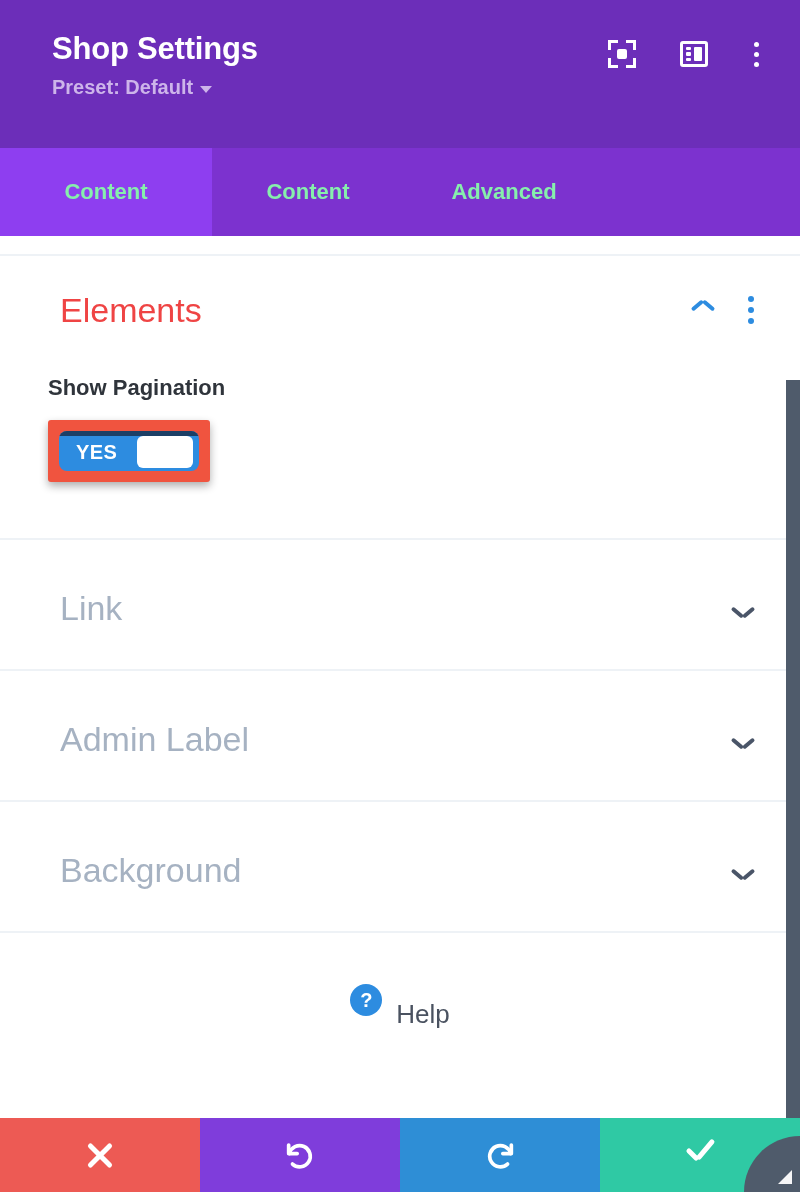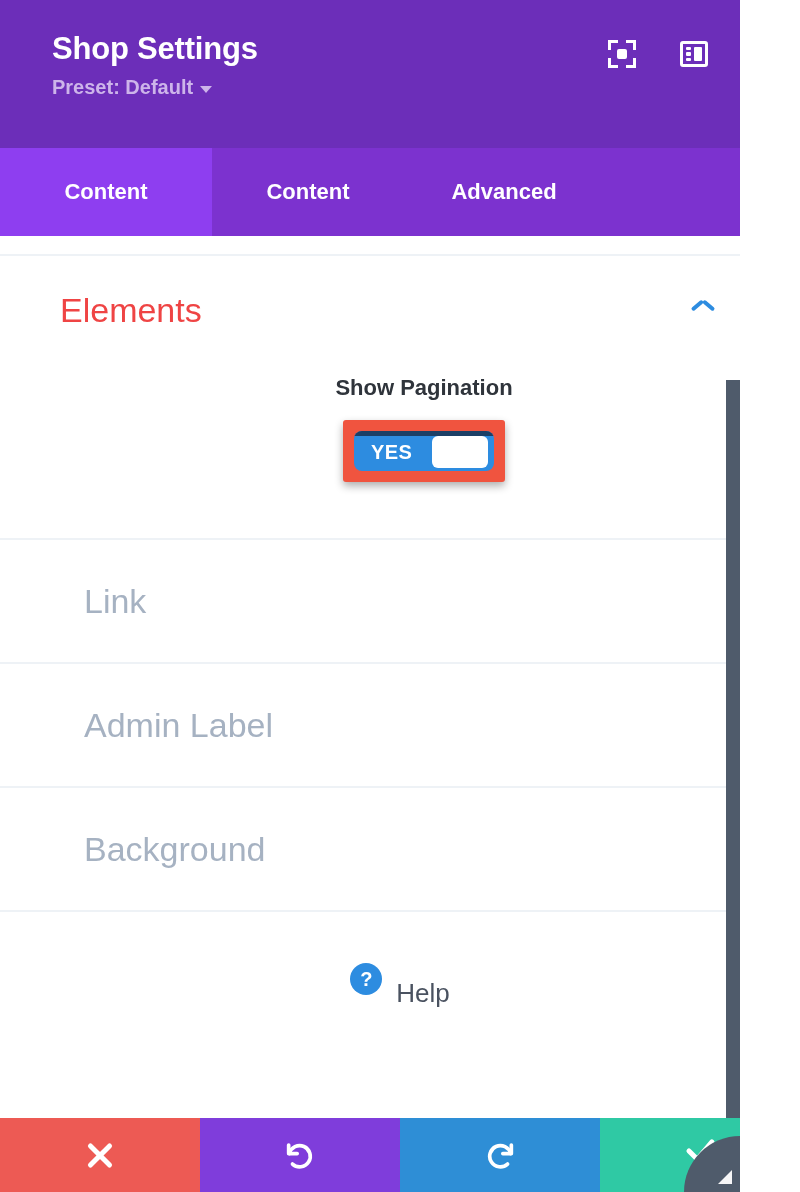--- a/index.html
+++ b/index.html
@@ -4,24 +4,23 @@
 <style>
   * { margin:0; padding:0; box-sizing:border-box; }
   html, body {
     width:800px; height:1192px;
     background:#ffffff;
     font-family:"Liberation Sans", sans-serif;
     overflow:hidden;
   }
   #app {
     position:relative;
-    width:740px; height:1192px;
+    width:800px; height:1192px;
     background:#ffffff;
     overflow:hidden;
-    text-align:center;
   }
 
   
   .modal-header {
     position:absolute; top:0; left:0;
     width:800px; height:148px;
     background:#6c2eb9;
     padding:28px 36px 0 52px;
   }
   .header-row { display:flex; align-items:flex-start; justify-content:space-between; }
@@ -87,21 +86,21 @@
   
   .tabbar {
     position:absolute; top:148px; left:0;
     width:800px; height:88px;
     background:#7c32cf;
     display:flex;
   }
   .tab {
     height:88px;
     display:flex; align-items:center; justify-content:center;
-    color:#ffffff;
+    color:#86efac;
     font-size:22px;
     font-weight:600;
     cursor:pointer;
     white-space:nowrap;
   }
   .tab.t-content { width:212px; background:#8e3ef0; }
   .tab.t-design   { width:192px; }
   .tab.t-advanced { width:200px; }
 
   
@@ -186,22 +185,23 @@
     width:56px; height:32px;
     background:#ffffff;
     border-radius:6px;
   }
   .elements-bottom-space { height:56px; }
 
   
   .collapsed-row {
     height:122px;
     display:flex; align-items:center; justify-content:space-between;
-    padding:0 46px 0 84px;
-    cursor:pointer;
+    padding:0 46px 0 60px;
+    cursor:pointer;
+    margin-top:7px;
   }
   .collapsed-title {
     color:#a6b2c2;
     font-size:34px;
     font-weight:400;
     line-height:40px;
   }
   .chevron-down {
     width:22px; height:12px; position:relative;
   }

